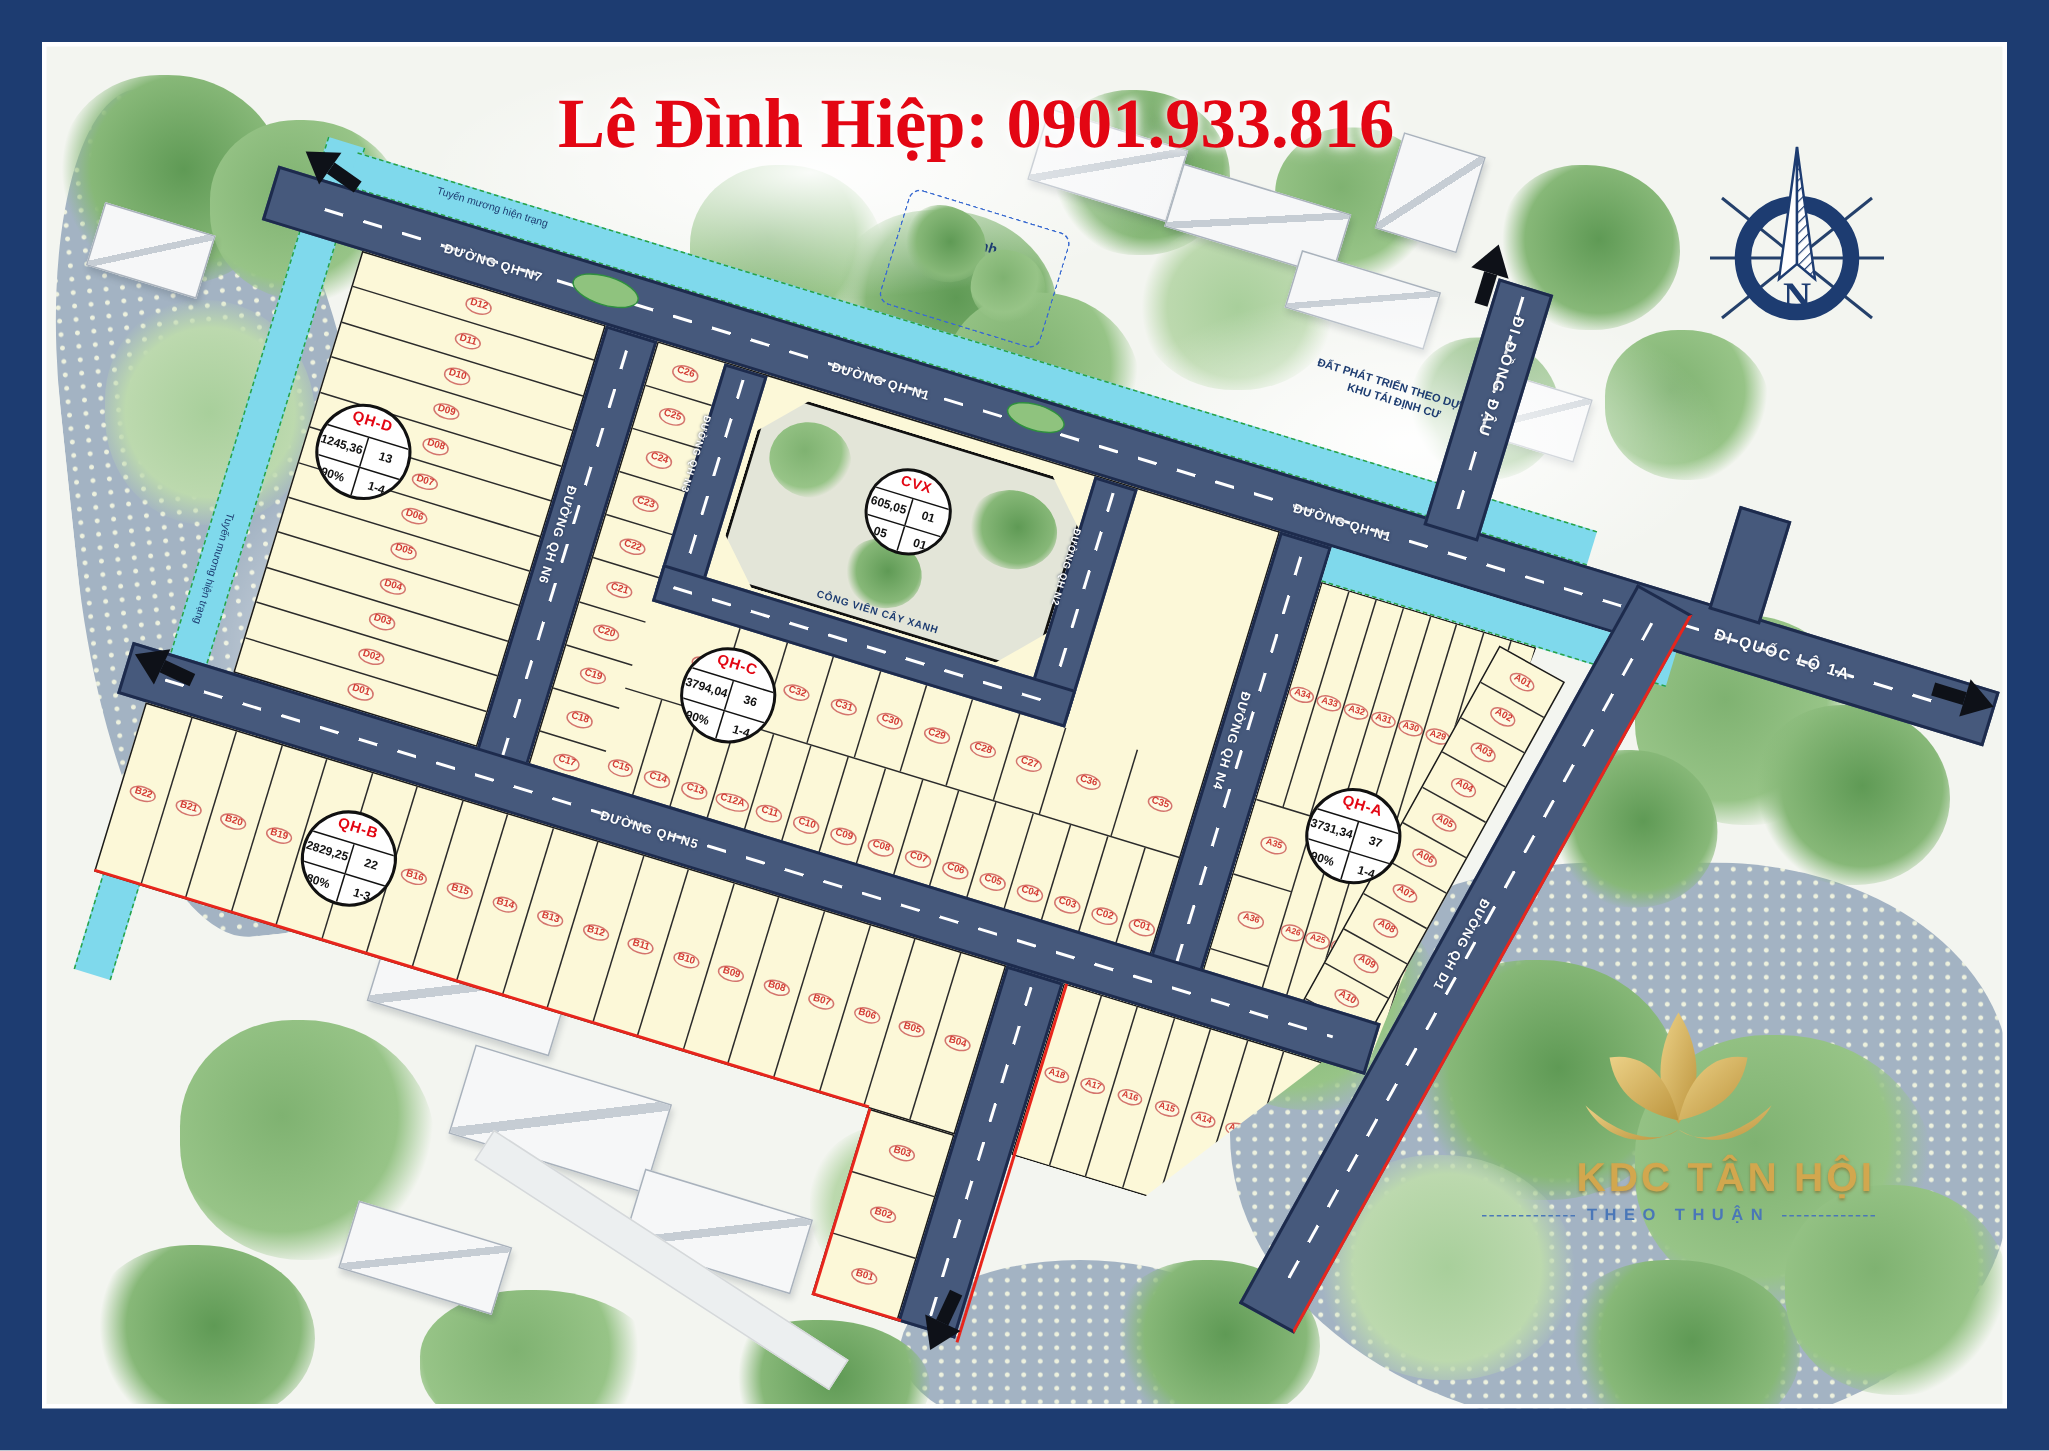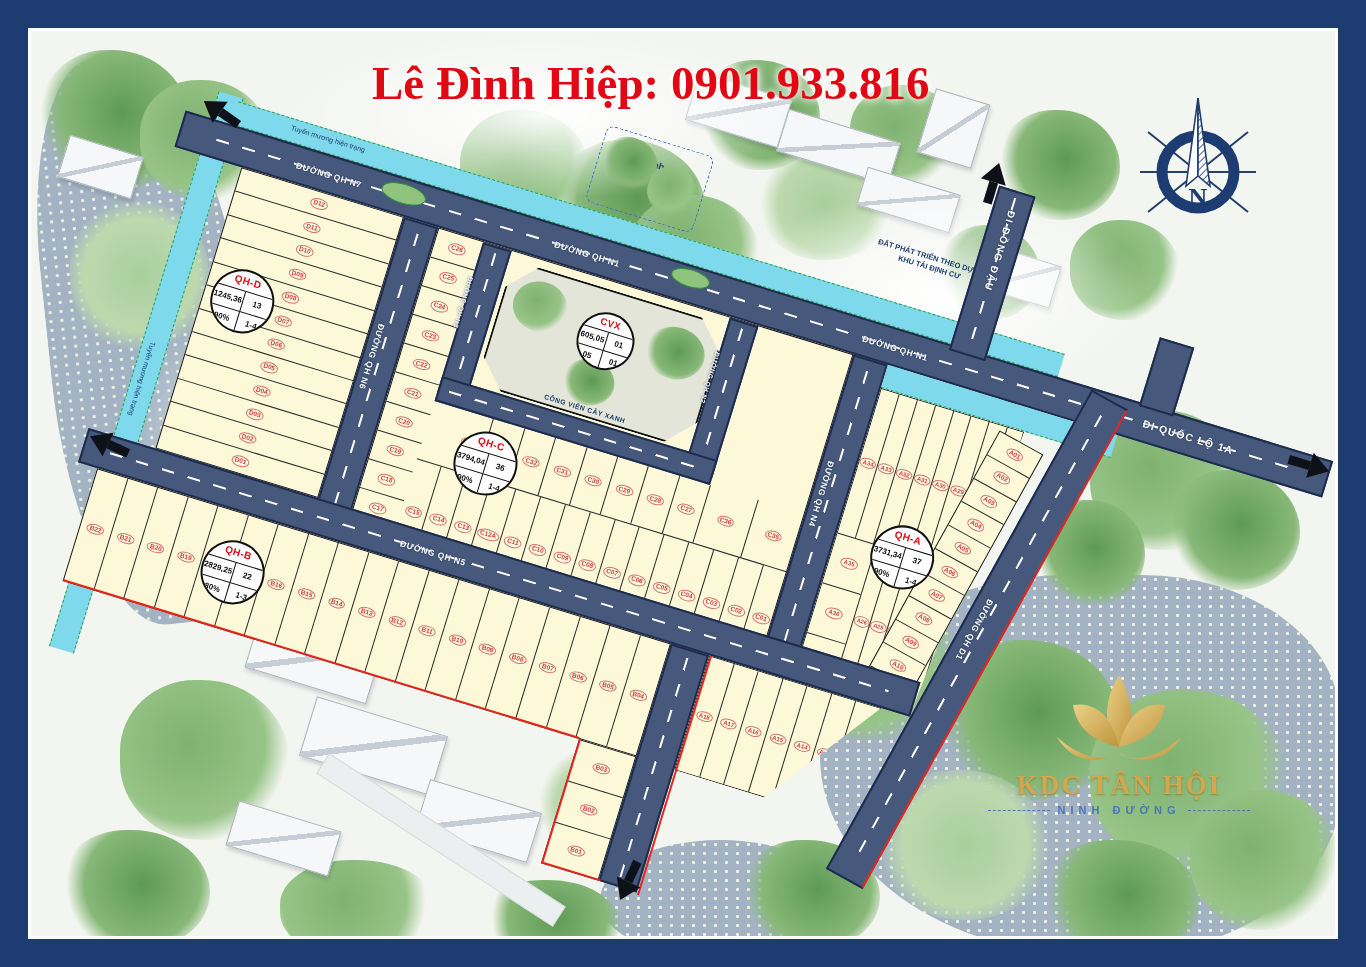--- a/index.html
+++ b/index.html
@@ -44,21 +44,21 @@
   .temple-box{border:1.5px dashed #3a6bd0;border-radius:8px;}
   .tiny-navy{color:#1d3c71;font-weight:bold;}
   
   .arrow{position:absolute;display:flex;align-items:center;z-index:3;}
   .arrow .shaft{width:22px;height:9px;background:#0e1118;}
   .arrow .head{width:0;height:0;border-left:20px solid #0e1118;border-top:13px solid rgba(0,0,0,0);border-bottom:13px solid rgba(0,0,0,0);}
   
   .title{position:absolute;left:372px;top:56px;z-index:30;font-family:"Liberation Serif",serif;font-weight:bold;font-size:47px;color:#e30613;white-space:nowrap;text-shadow:0 0 6px #fff,0 0 12px #fff;}
   .compass{position:absolute;left:1138px;top:92px;z-index:30;}
   .logo{position:absolute;left:988px;top:668px;width:262px;z-index:30;text-align:center;}
-  .logo-title{font-family:Liberation Serif, serif;font-weight:bold;font-size:27px;letter-spacing:2px;color:#d2a74e;text-shadow:0 1px 2px rgba(120,85,20,.5);margin-top:2px;}
+  .logo-title{font-family:Liberation Sans, sans-serif;font-weight:bold;font-size:27px;letter-spacing:2px;color:#d2a74e;text-shadow:0 1px 2px rgba(120,85,20,.5);margin-top:2px;text-align:right;}
   .logo-sub{display:flex;align-items:center;gap:8px;color:#4a77b8;font-size:11px;font-weight:bold;letter-spacing:5px;margin-top:3px;}
   .logo-sub:before,.logo-sub:after{content:"";flex:1;border-top:1.5px dashed #4a77b8;}
   .park{background:#e3e5d8;border:2px solid #111;clip-path:polygon(12% 0,88% 0,100% 22%,100% 78%,88% 100%,12% 100%,0 78%,0 22%);}
   .pblob{border-radius:50%;}
 </style>
 </head>
 <body>
 
 <div class="water" style="left:48px;top:55px;width:200px;height:570px;border-radius:40% 60% 50% 50%;transform:rotate(-6deg);"></div>
 <div class="water" style="left:820px;top:575px;width:520px;height:380px;border-radius:50% 40% 45% 55%;"></div>
@@ -650,17 +650,17 @@
       </linearGradient>
     </defs>
     <path d="M0,-68 C15,-44 17,-14 0,6 C-17,-14 -15,-44 0,-68 Z" fill="url(#gold)"></path>
     <path d="M-46,-38 C-22,-42 -6,-24 0,4 C-26,-2 -42,-14 -46,-38 Z" fill="url(#gold)"></path>
     <path d="M46,-38 C22,-42 6,-24 0,4 C26,-2 42,-14 46,-38 Z" fill="url(#gold)"></path>
     <path d="M-62,-6 C-38,16 -12,20 0,10 C-24,24 -50,16 -62,-6 Z" fill="url(#gold)"></path>
     <path d="M62,-6 C38,16 12,20 0,10 C24,24 50,16 62,-6 Z" fill="url(#gold)"></path>
   </svg>
   <div class="logo-title">KDC TÂN HỘI</div>
   <div class="logo-sub">
-      <span style="white-space:nowrap;">NINH ĐƯỜNG</span>
+      <span style="white-space:nowrap;">THEO THUẬN</span>
     </div>
 </div>
 
 <div class="frame"></div>
 
 </body></html>

